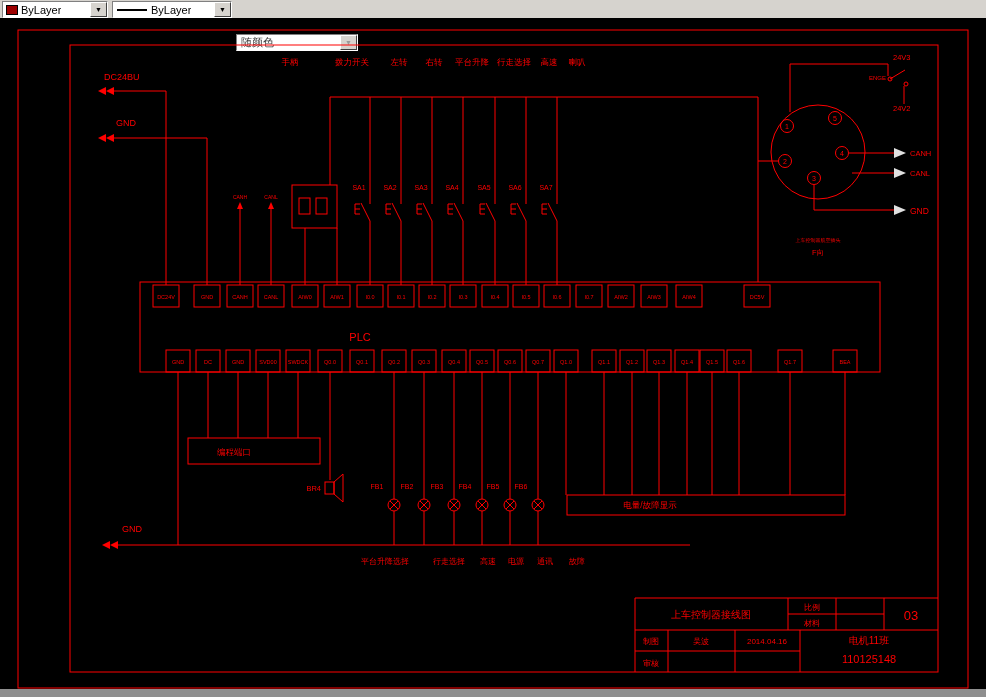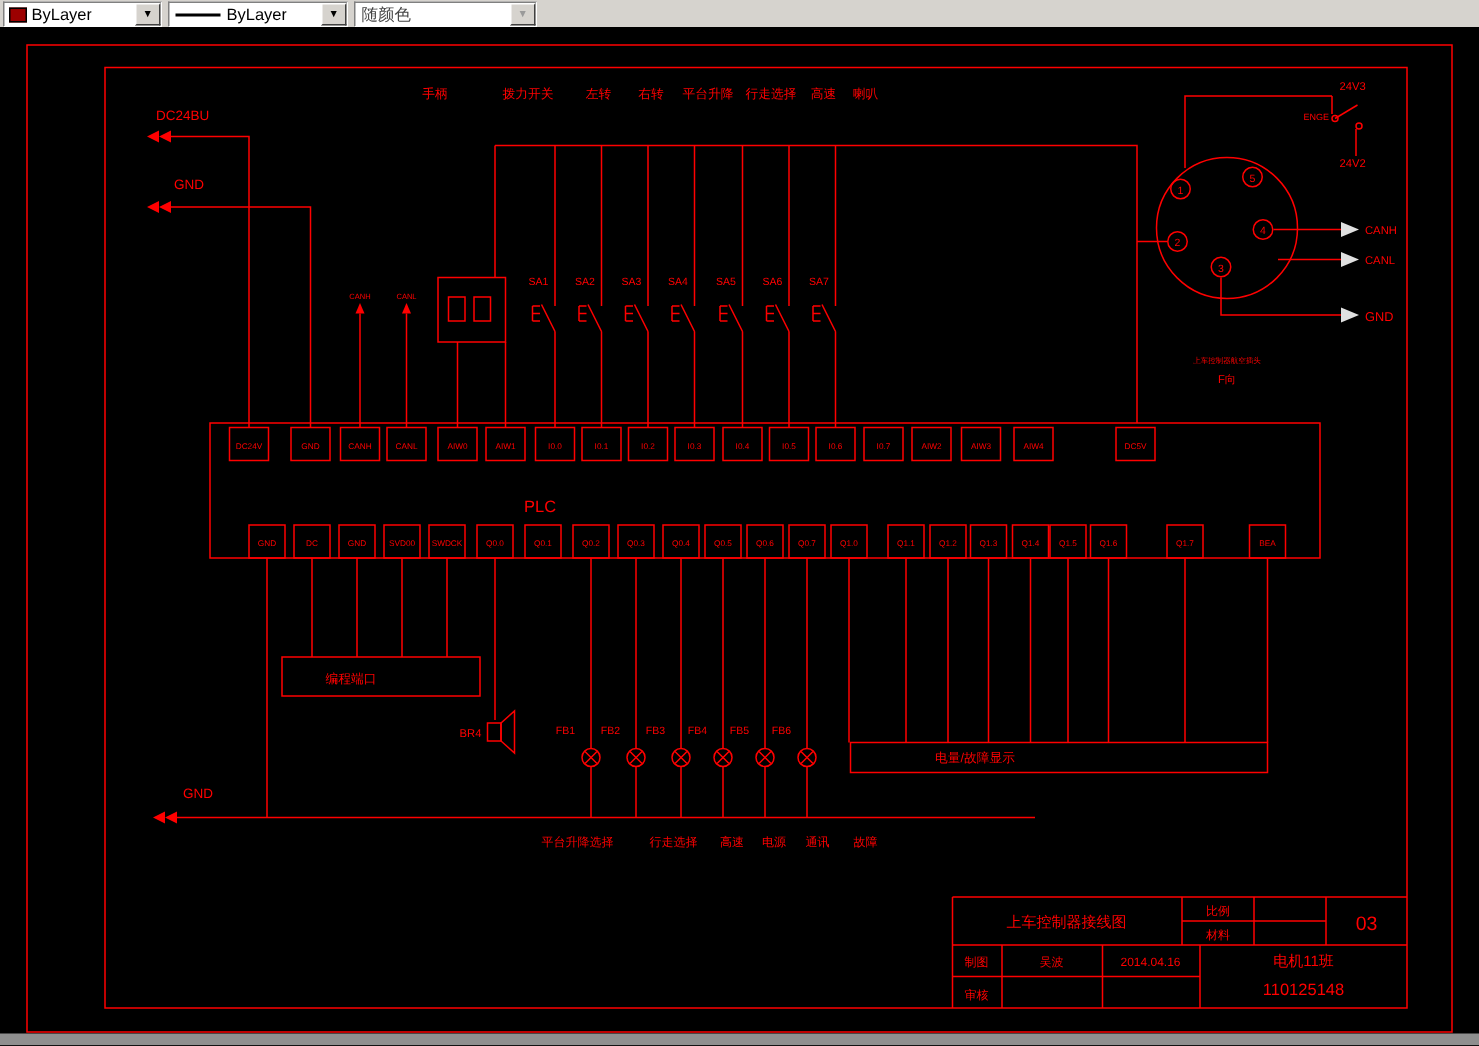--- a/index.html
+++ b/index.html
@@ -45,21 +45,21 @@
     <div class="combo" style="left:2px;width:104px;">
       <span class="swatch"></span>
       <span class="lbl">ByLayer</span>
       <span class="drop">▼</span>
     </div>
     <div class="combo" style="left:112px;width:118px;">
       <span class="linesample"></span>
       <span class="lbl">ByLayer</span>
       <span class="drop">▼</span>
     </div>
-    <div class="combo disabled" style="left:236px;width:120px;">
+    <div class="combo disabled" style="left:236px;width:120px;margin-top:33px;">
       <span class="lbl" style="margin-left:4px;">随颜色</span>
       <span class="drop">▼</span>
     </div>
   </div>
 
   <svg class="canvas-svg" width="986" height="671" viewBox="0 0 986 671">
 
     <g>
       <rect x="18" y="12" width="950" height="658"></rect>
       <rect x="70" y="27" width="868" height="627"></rect>

